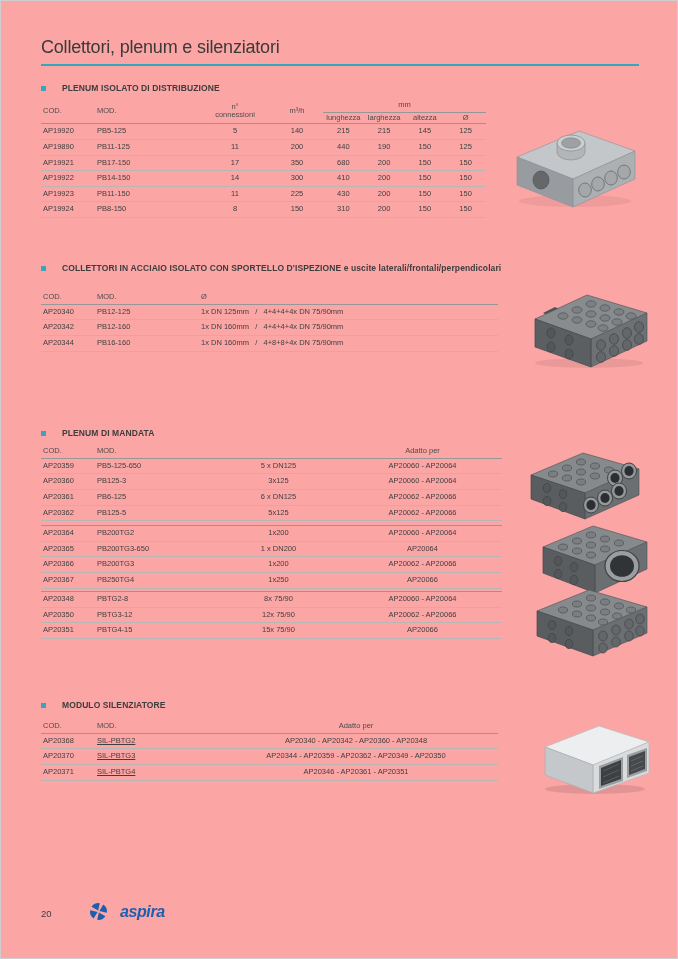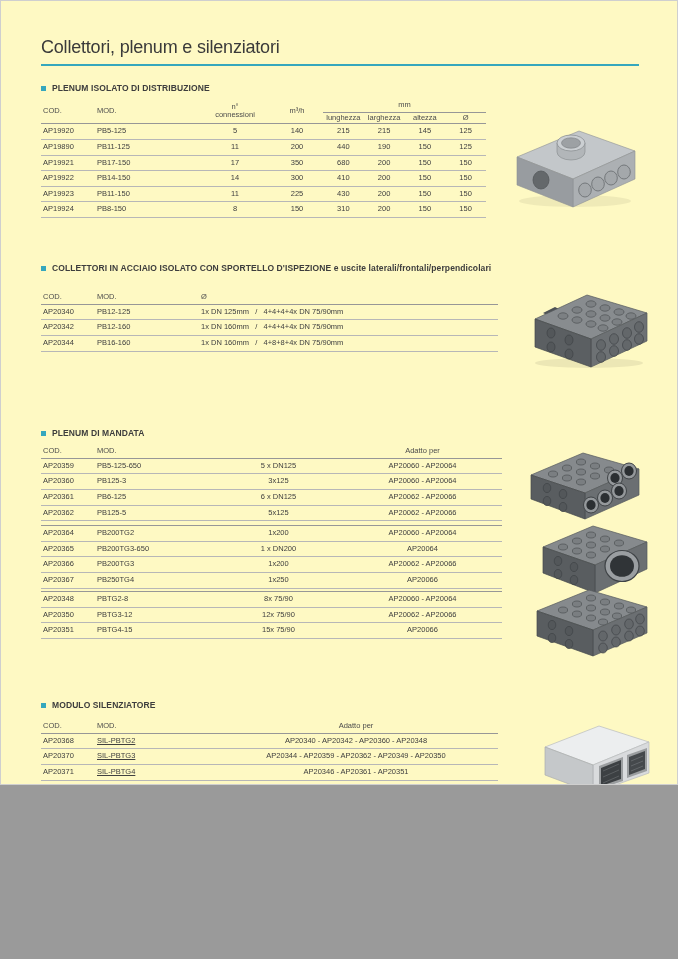--- a/index.html
+++ b/index.html
@@ -1,25 +1,25 @@
 <!DOCTYPE html>
 <html><head>
 <meta charset="utf-8">
 <style>
   html,body{margin:0;padding:0;background:#9a9a9a;}
   .page{
-    position:relative;width:678px;height:785px;margin:0 auto;
-    background:#fef9c3;border:1px solid #cfcfcf;box-sizing:border-box;
+    position:relative;width:678px;height:959px;margin:0 auto;
+    background:#fca5a5;border:1px solid #cfcfcf;box-sizing:border-box;
     font-family:"Liberation Sans",sans-serif;color:#3b3b3b;overflow:hidden;
   }
   
   .page-title{position:absolute;left:40px;top:36px;font-size:18px;letter-spacing:-0.2px;color:#3a3a3a;}
   .title-rule{position:absolute;left:40px;top:63px;width:598px;height:2px;background:#35a7bd;}
   
-  .sec-head{position:absolute;left:40px;font-size:8.5px;font-weight:bold;color:#3d3d3d;letter-spacing:0.1px;display:flex;align-items:center;gap:6px;}
+  .sec-head{position:absolute;left:40px;font-size:8.5px;font-weight:bold;color:#3d3d3d;letter-spacing:0.1px;display:flex;align-items:center;gap:16px;}
   .bullet{width:5px;height:5px;background:#35a7bd;flex:0 0 auto;}
   
   table.t{border-collapse:collapse;table-layout:fixed;width:445px;font-size:7.5px;line-height:1.15;position:absolute;left:40px;color:#404040;}
   .t th{font-weight:normal;color:#4c4c4c;padding:2px 2px;}
   .t td{padding:3px 2px;}
   .t tbody td{border-bottom:1px solid #b7b7b7;}
   .t thead th{border-bottom:1px solid #979797;}
   .pre{white-space:pre-line;}
   
   .t1 .w-cod{width:50px;text-align:left;}

